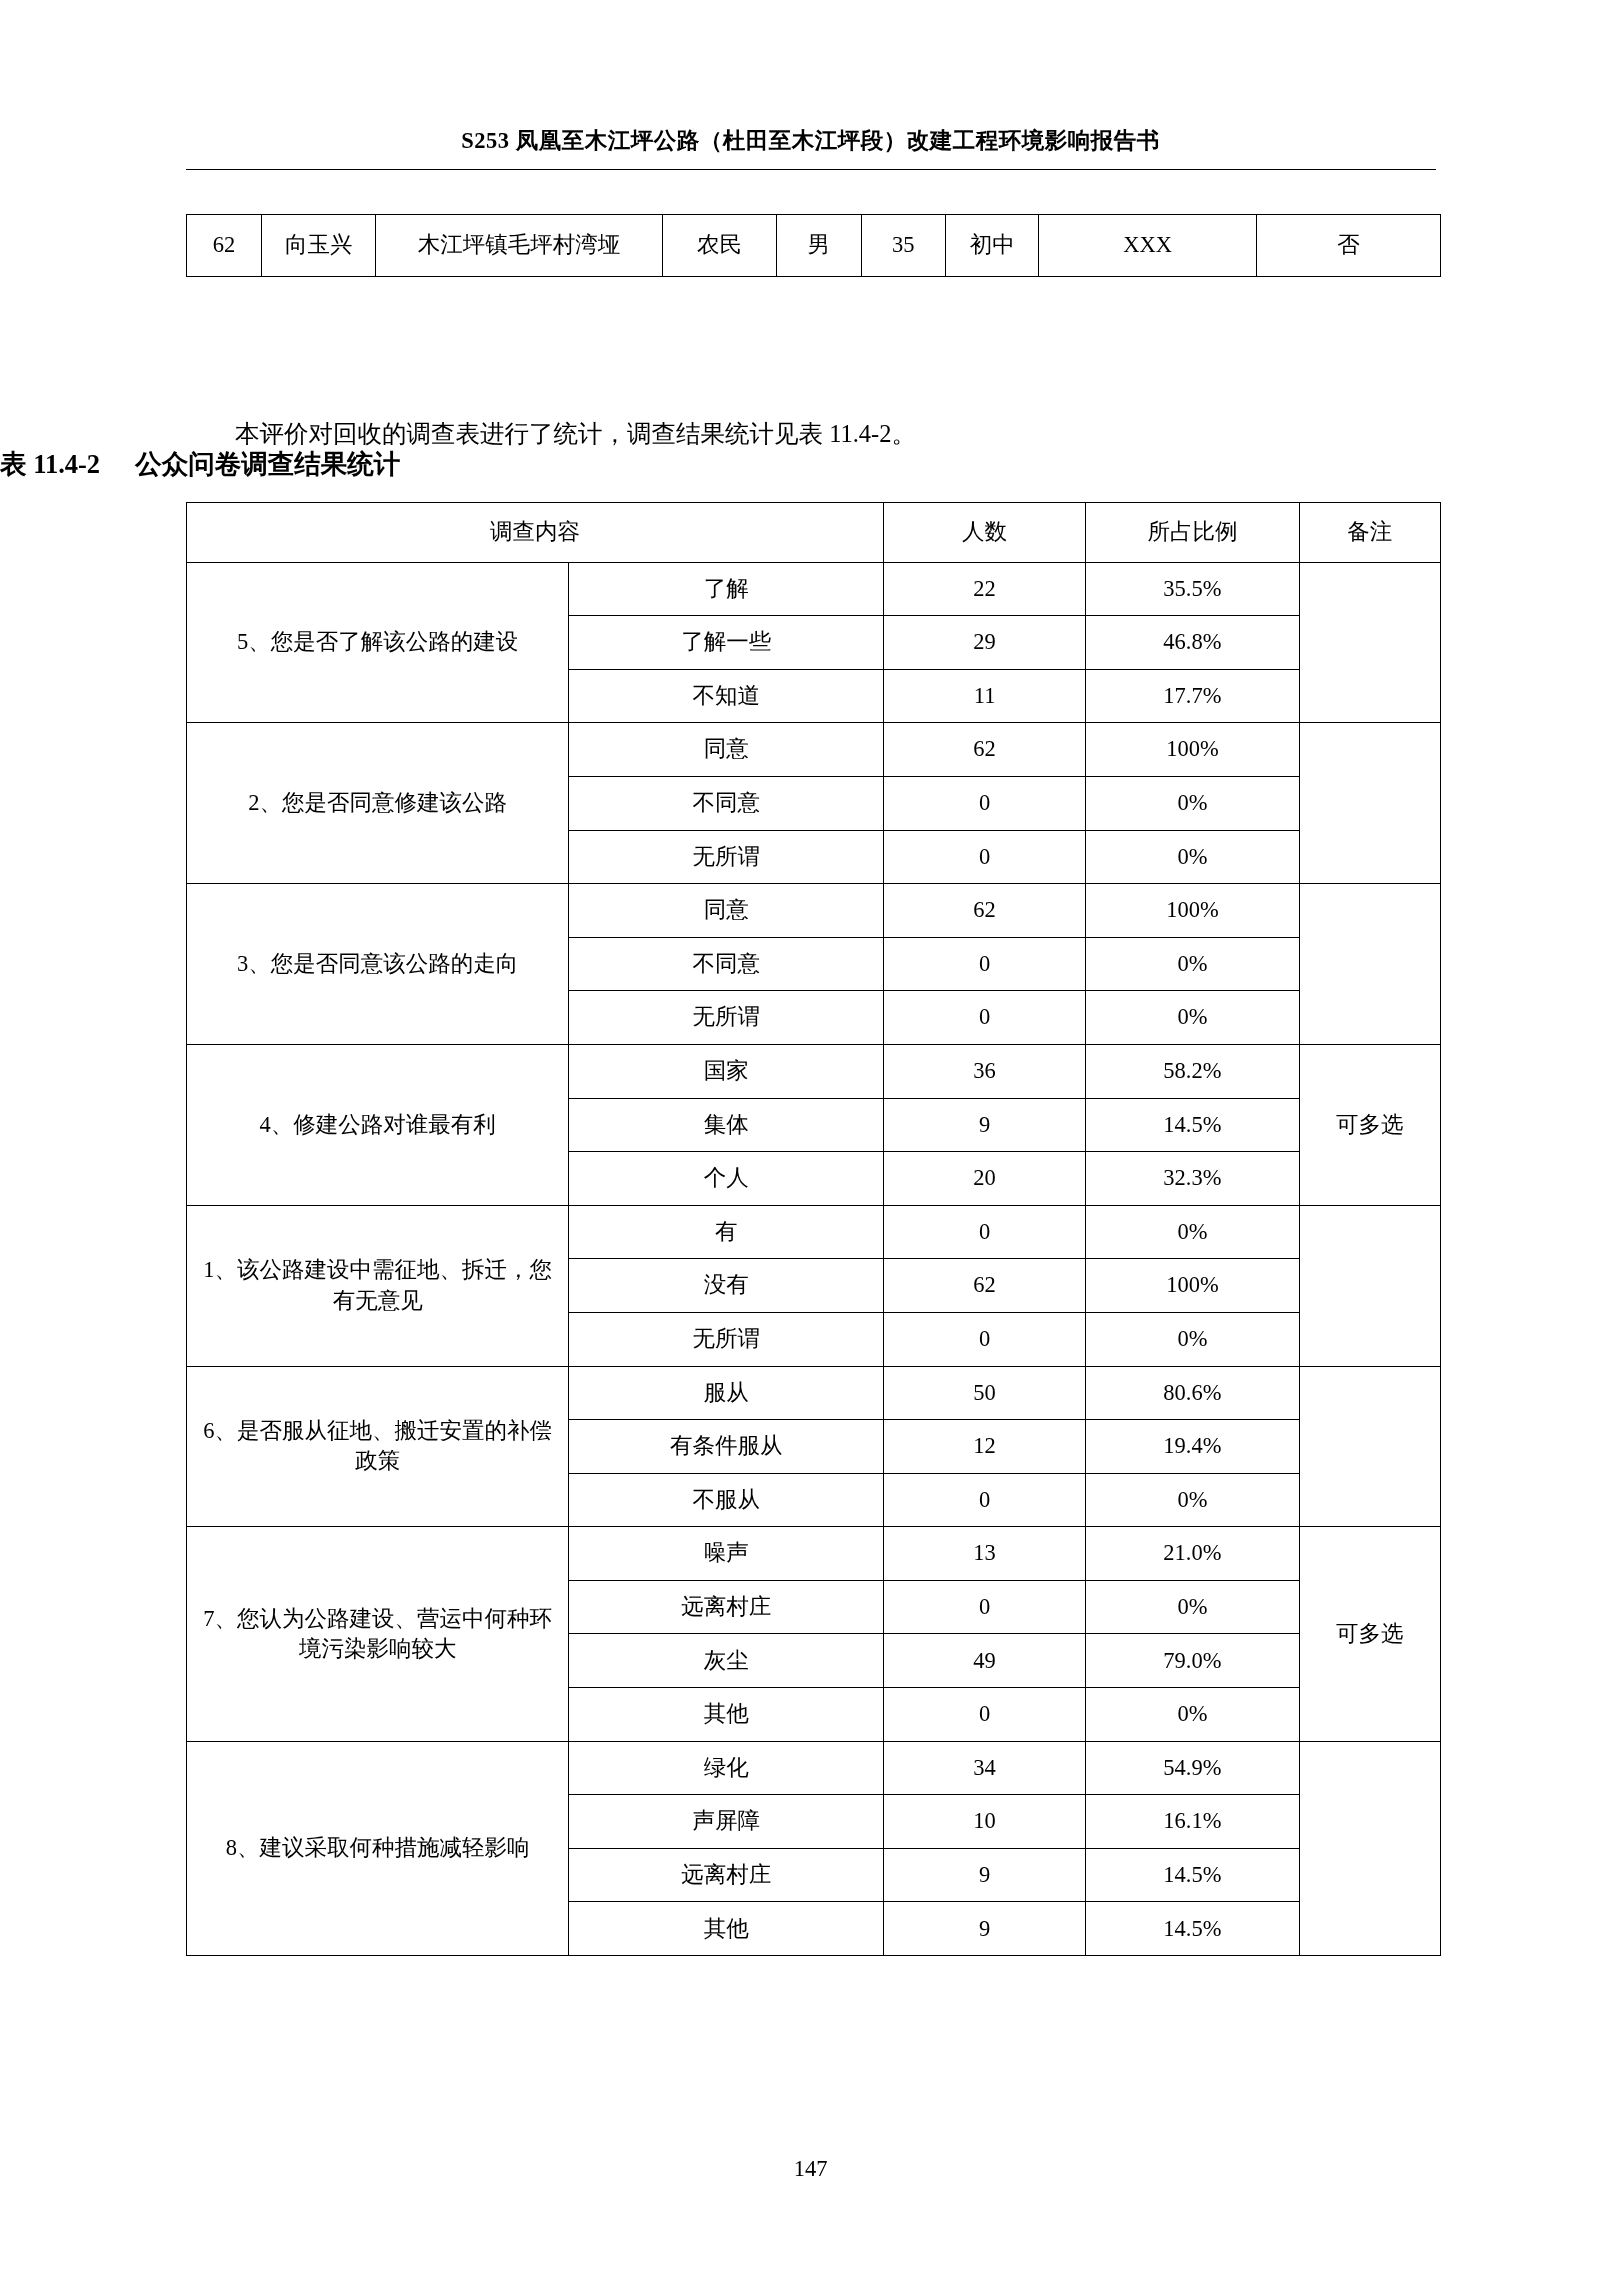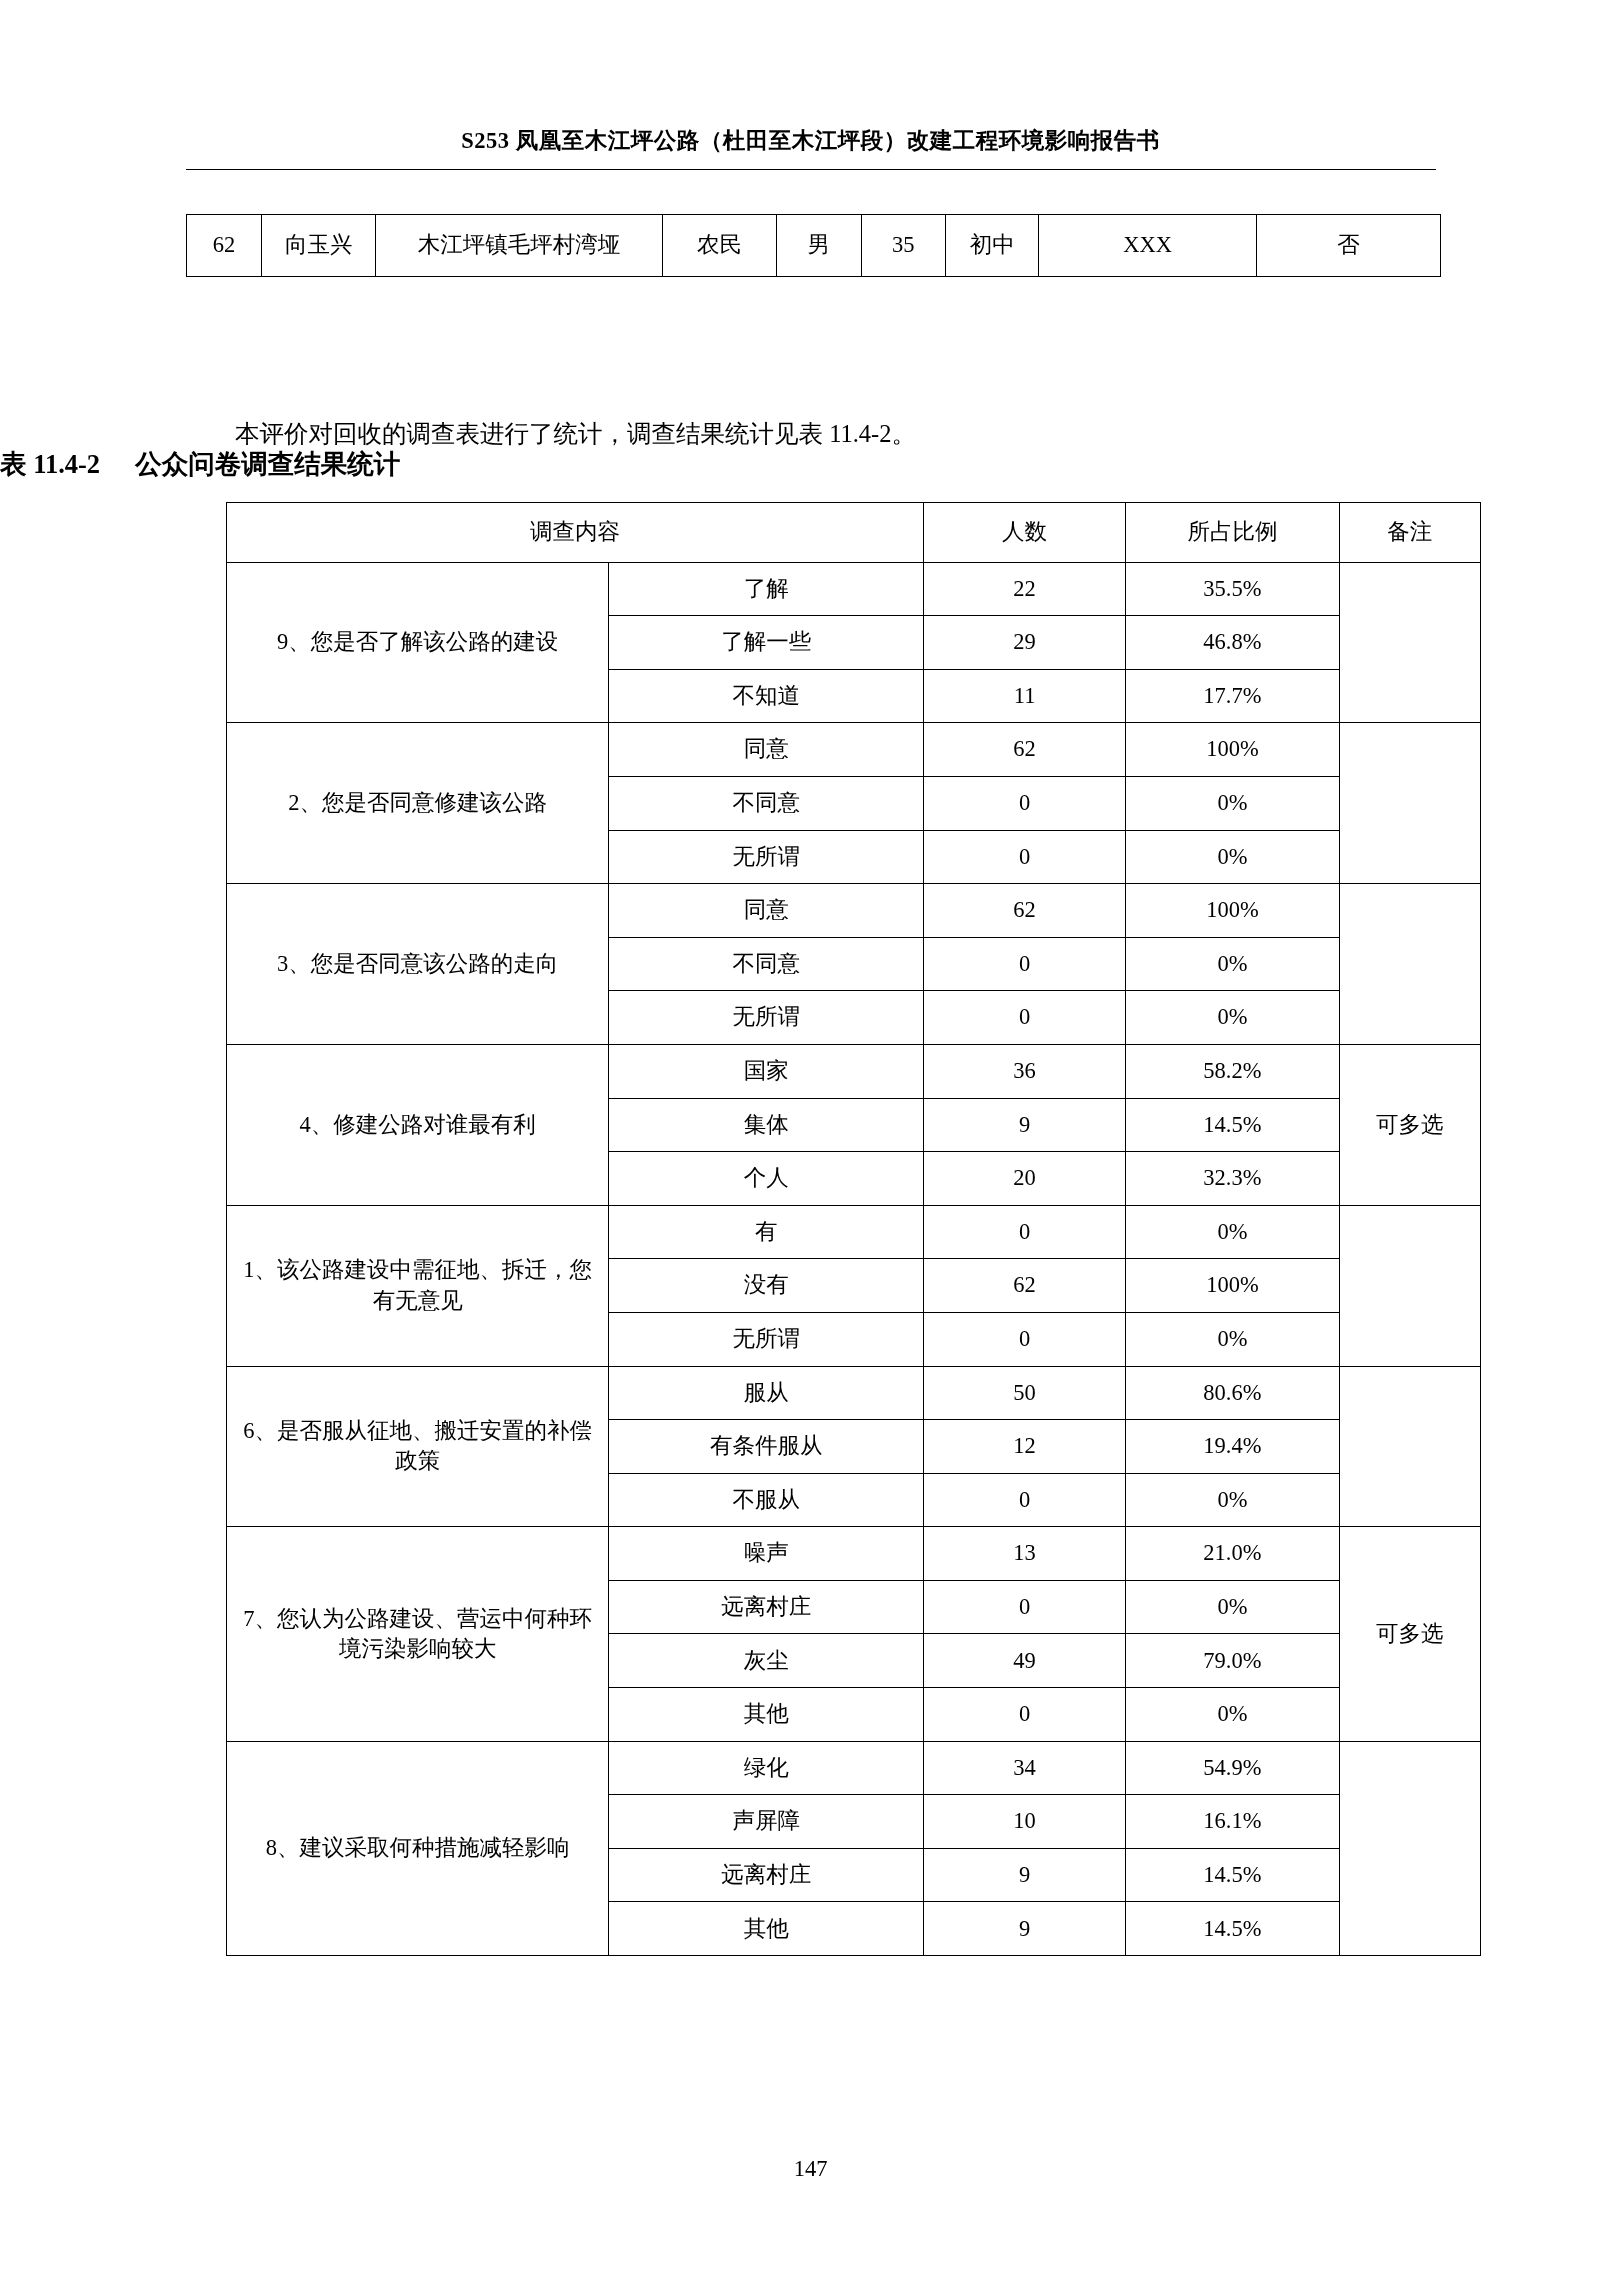--- a/index.html
+++ b/index.html
@@ -90,21 +90,20 @@
     display: inline-block;
     width: 35px;
   }
 
   
   .main-table-wrap {
     position: absolute;
     top: 502px;
     left: 186px;
     width: 1255px;
-    margin-left: 40px;
   }
   table.survey td {
     height: 37px;
     font-size: 22.5px;
   }
   table.survey td.question {
     padding: 5.9px 9.8px;
   }
   table.survey td.head {
     height: 43px;
@@ -173,21 +172,21 @@
         <col style="width:123px">
       </colgroup>
       <tbody id="survey-table-body">
       <tr>
             <td class="head" colspan="2">调查内容</td>
             <td class="head">人数</td>
             <td class="head">所占比例</td>
             <td class="head">备注</td>
           </tr>
           <tr>
-            <td class="question" rowspan="3">9、您是否了解该公路的建设</td>
+            <td class="question" rowspan="3">5、您是否了解该公路的建设</td>
             <td>了解</td>
             <td>22</td>
             <td>35.5%</td>
             <td rowspan="3"></td>
           </tr>
           <tr>
             <td>了解一些</td>
             <td>29</td>
             <td>46.8%</td>
           </tr>

